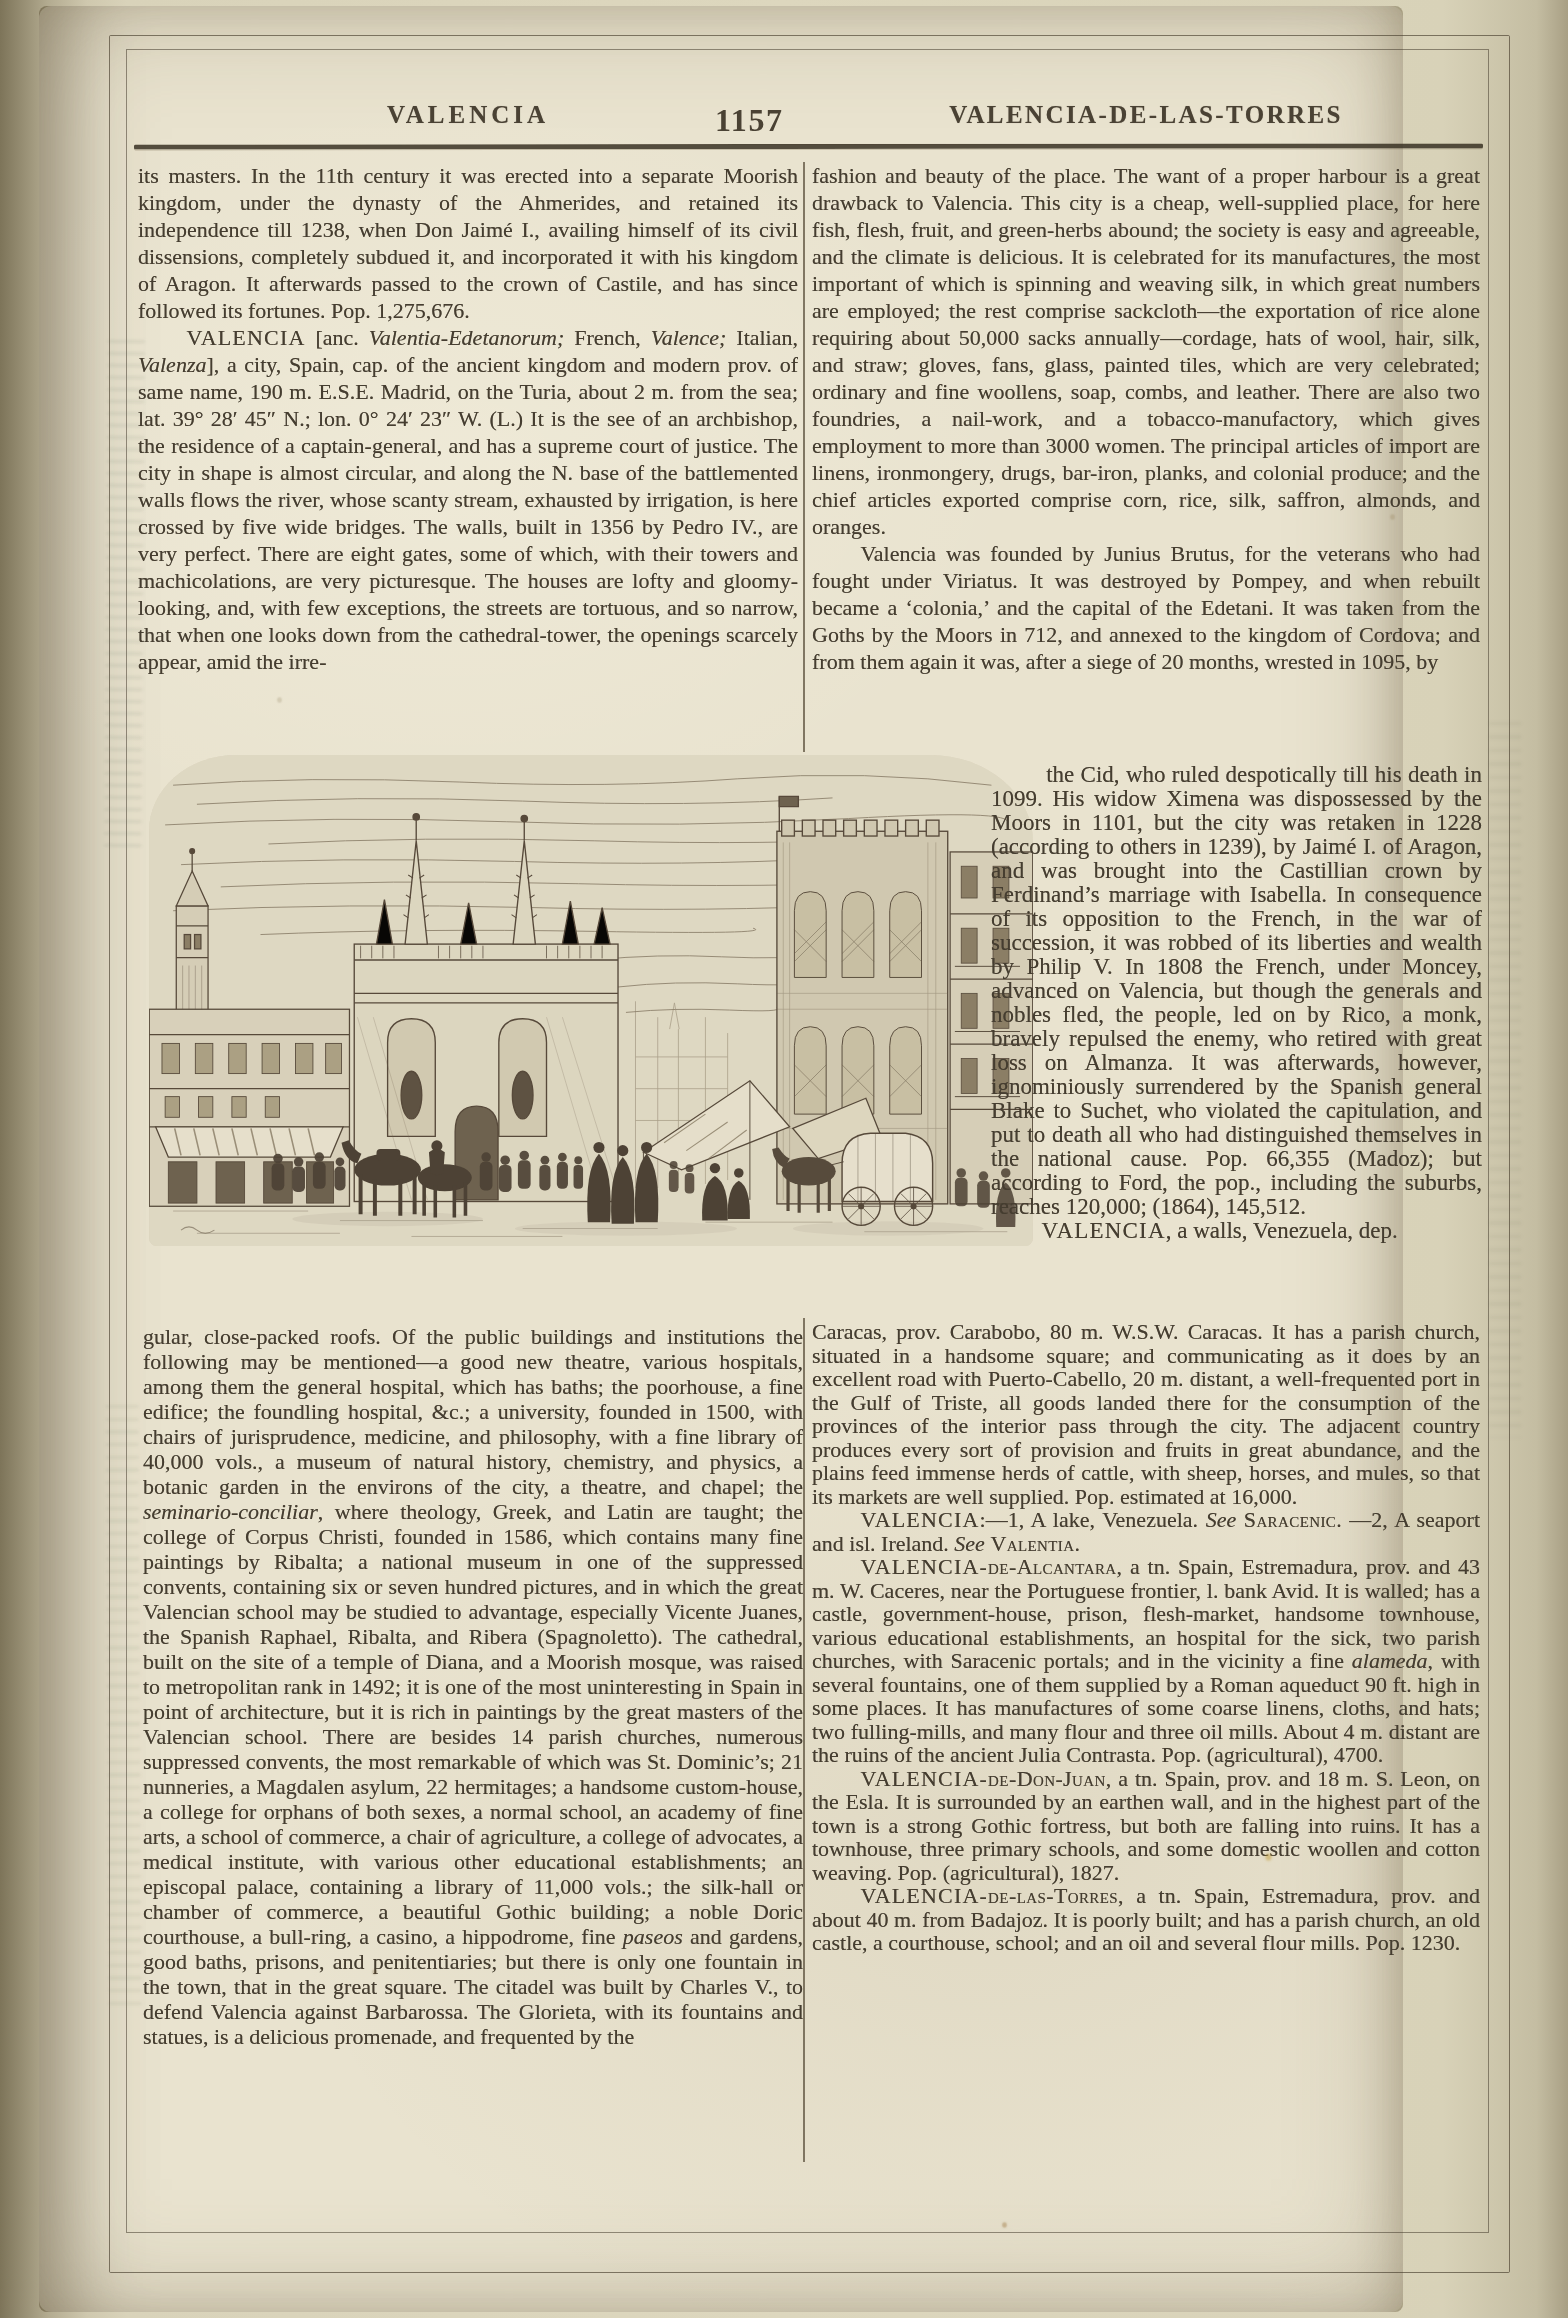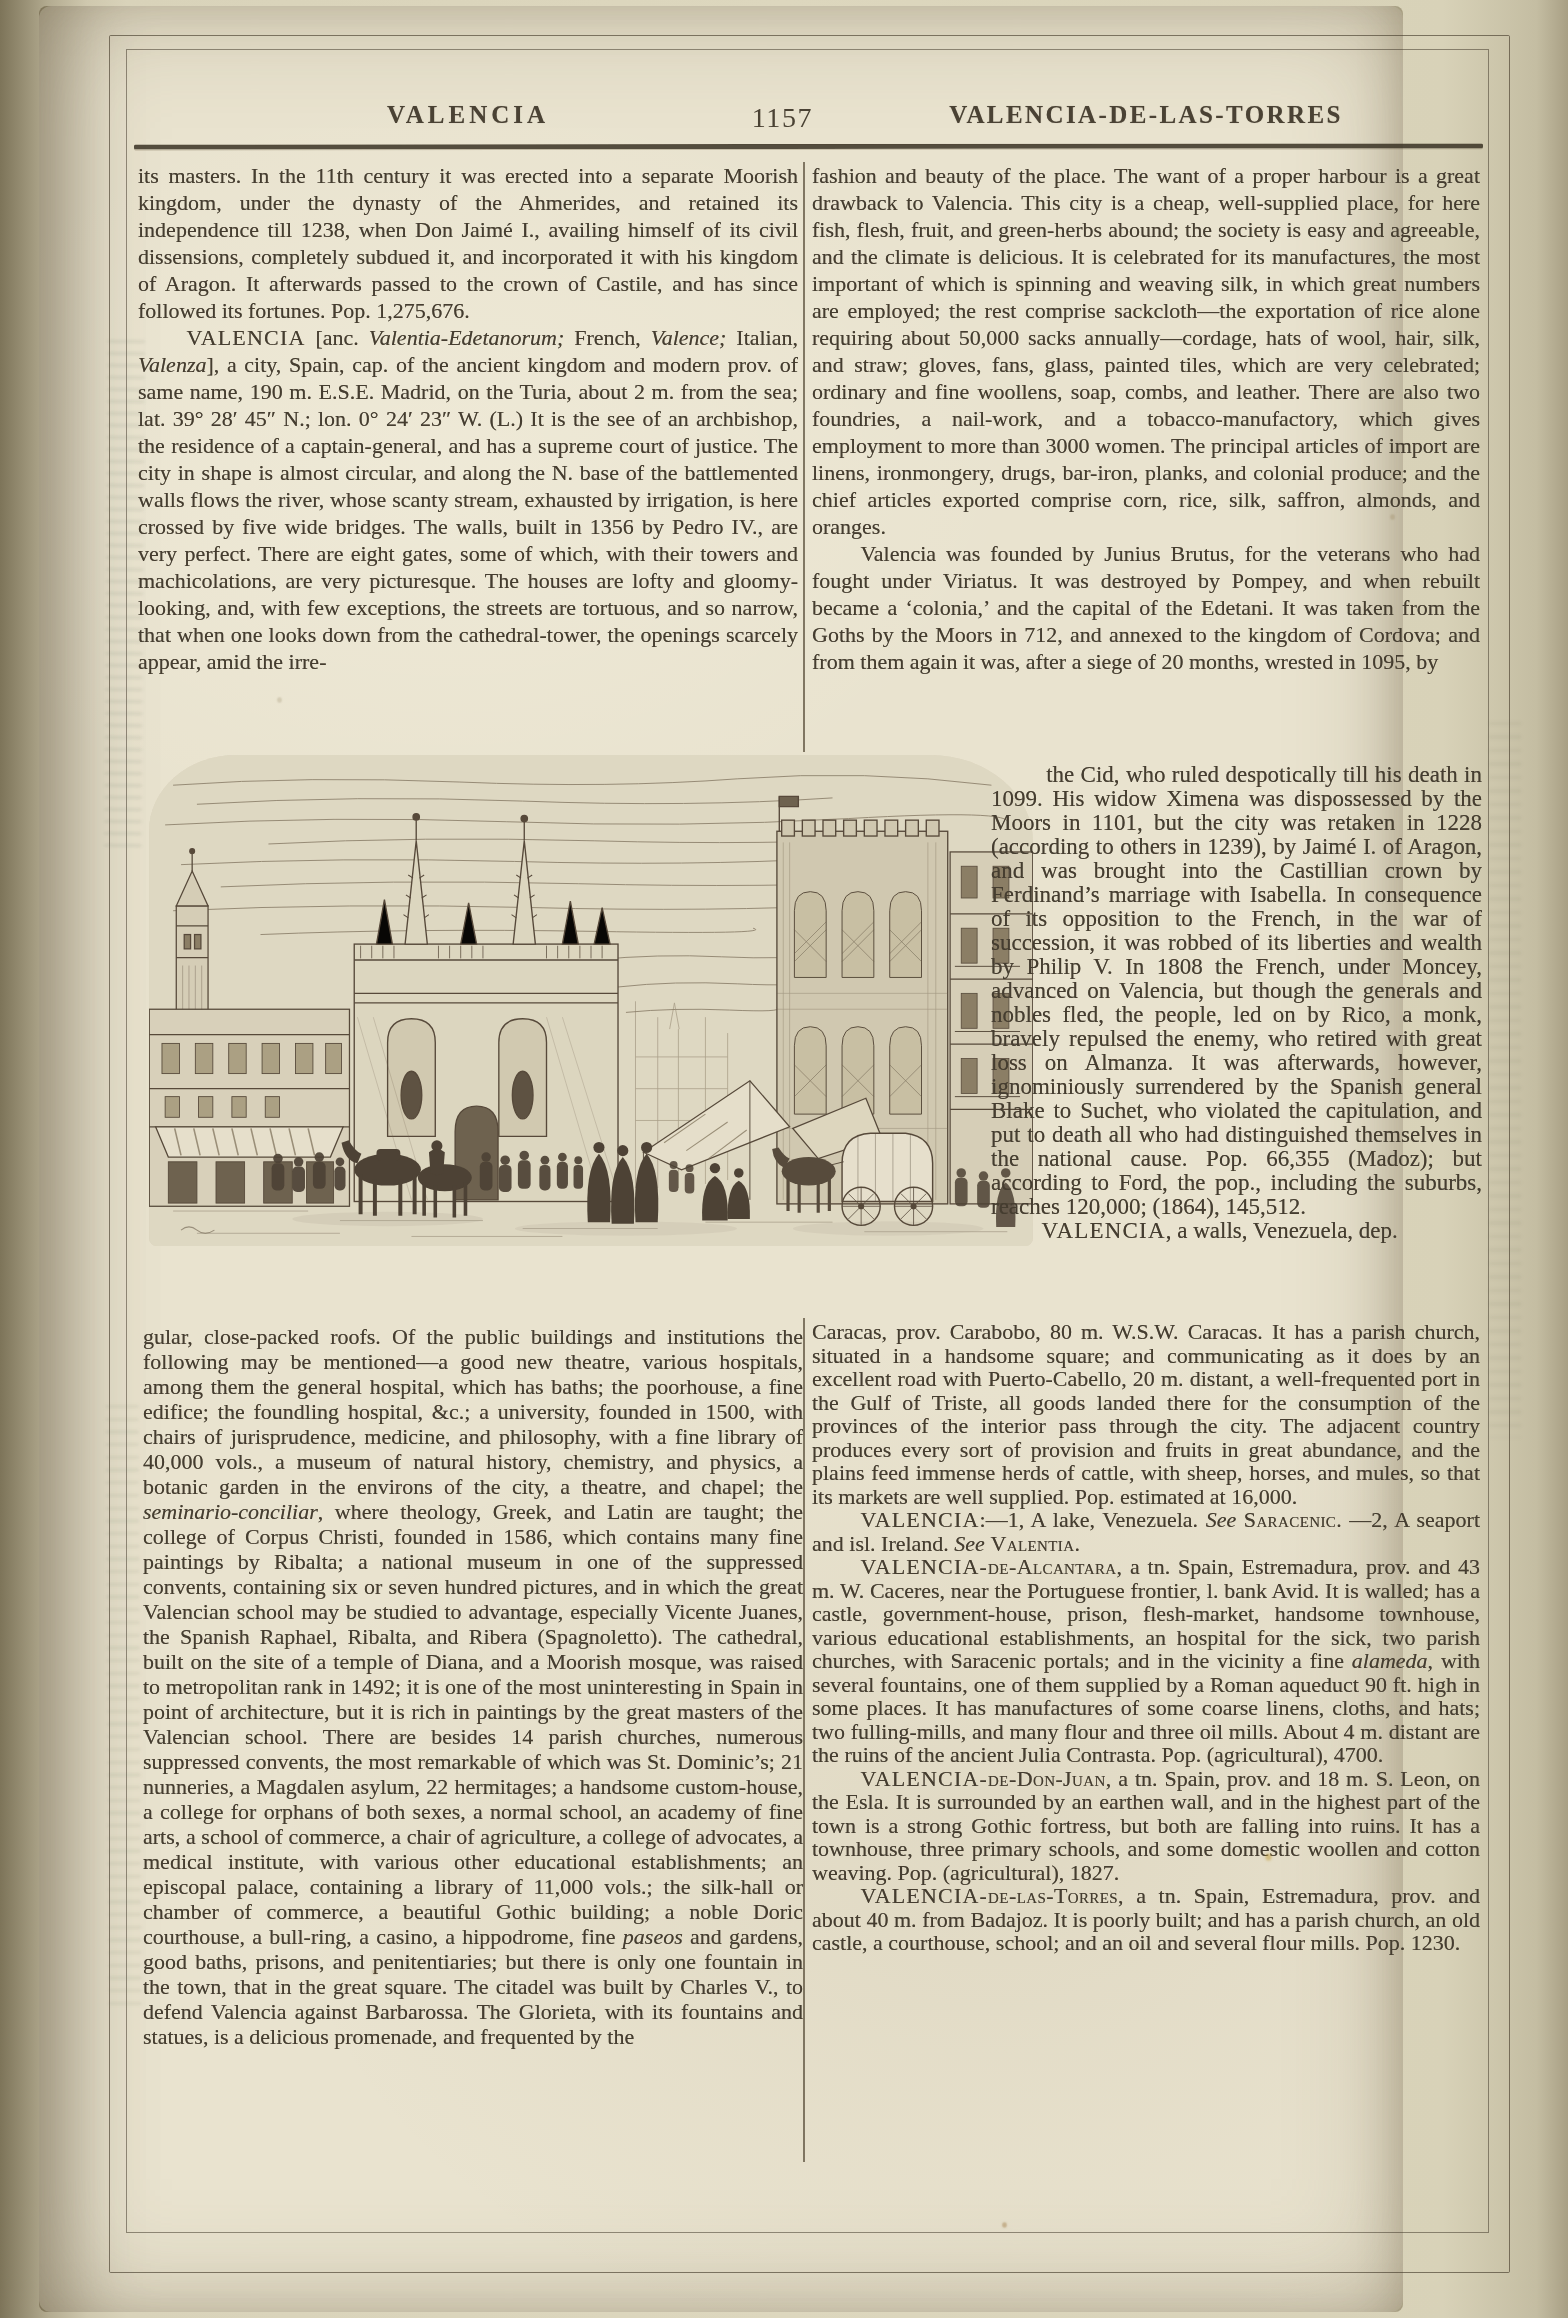--- a/index.html
+++ b/index.html
@@ -14,22 +14,22 @@
   .page::before{content:"";position:absolute;inset:0;border-radius:8px;pointer-events:none;
         box-shadow:inset 0 0 111px rgba(108,94,62,.38), inset 72px 0 87px -56px rgba(78,66,42,.55),
                    inset -32px 0 48px -32px rgba(100,86,55,.35);}
   .frame{position:absolute;pointer-events:none;}
   .frame.outer{left:70px;top:29px;width:1399px;height:2236px;border:1.6px solid rgba(70,61,45,.65);border-radius:1.6px;}
   .frame.inner{left:87px;top:43px;width:1361px;height:2182px;border:1.3px solid rgba(70,61,45,.55);}
   .header-title{position:absolute;top:95px;height:35px;font-weight:bold;font-size:25px;
         letter-spacing:4px;color:#4a4234;text-align:center;text-shadow:0 0 0.8px rgba(74,66,52,.4);}
   .header-title.left{left:99px;width:660px;}
   .header-title.right{left:773px;width:668px;letter-spacing:2.4px;}
-  .page-number{position:absolute;top:96px;left:676px;width:135px;text-align:center;
-        font-weight:normal;font-size:28px;letter-spacing:1.6px;color:#4a4234;}
+  .page-number{position:absolute;top:96px;left:676px;width:135px;text-align:left;
+        font-weight:bold;font-size:32px;letter-spacing:1.6px;color:#4a4234;}
   .header-rule{position:absolute;left:95px;top:138px;width:1349px;height:4px;
         border-top:0.8px solid rgba(74,64,46,.35);background:rgba(58,50,37,.85);
         box-shadow:0 0.8px 0 rgba(120,108,80,.4);border-radius:1.6px;transform:rotate(-0.05deg);}
   .divider{position:absolute;width:1.6px;background:rgba(92,82,62,.75);}
   .divider.d1{left:764px;top:156px;height:590px;}
   .divider.d2{left:764px;top:1312px;height:844px;}
   .textblock{position:absolute;color:#453d30;text-align:justify;
         text-shadow:0 0 0.5px rgba(69,61,48,.6);}
   .textblock p{margin:0;padding:0;}
   .textblock p.ind{text-indent:2.2em;}

